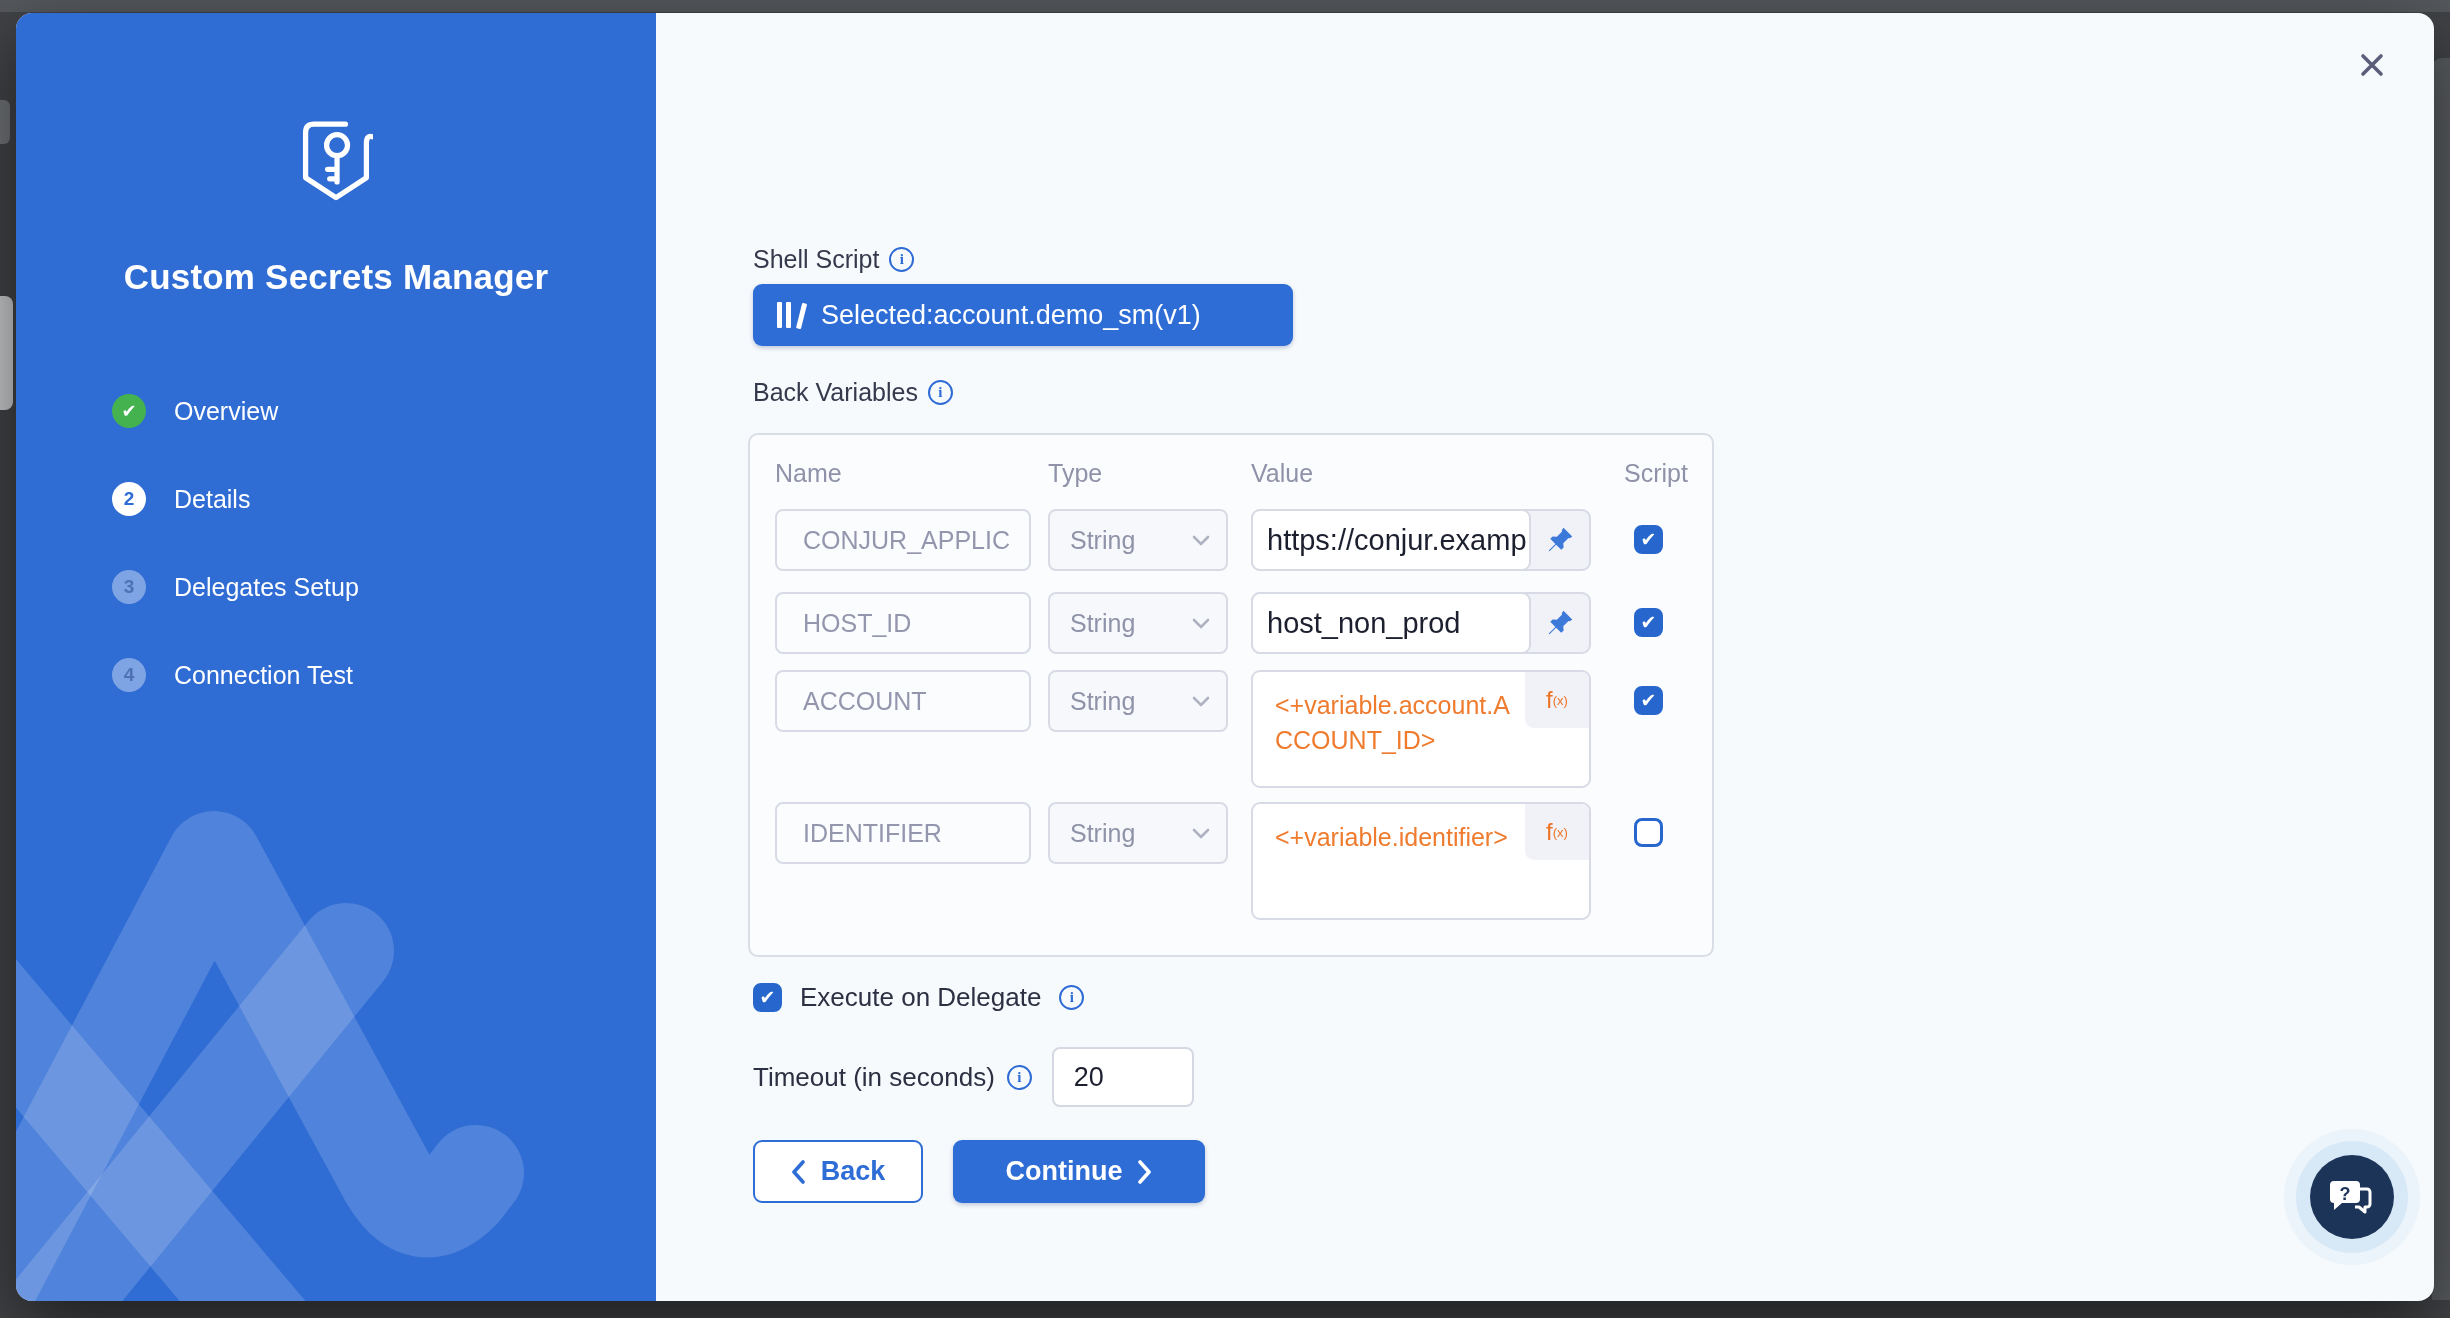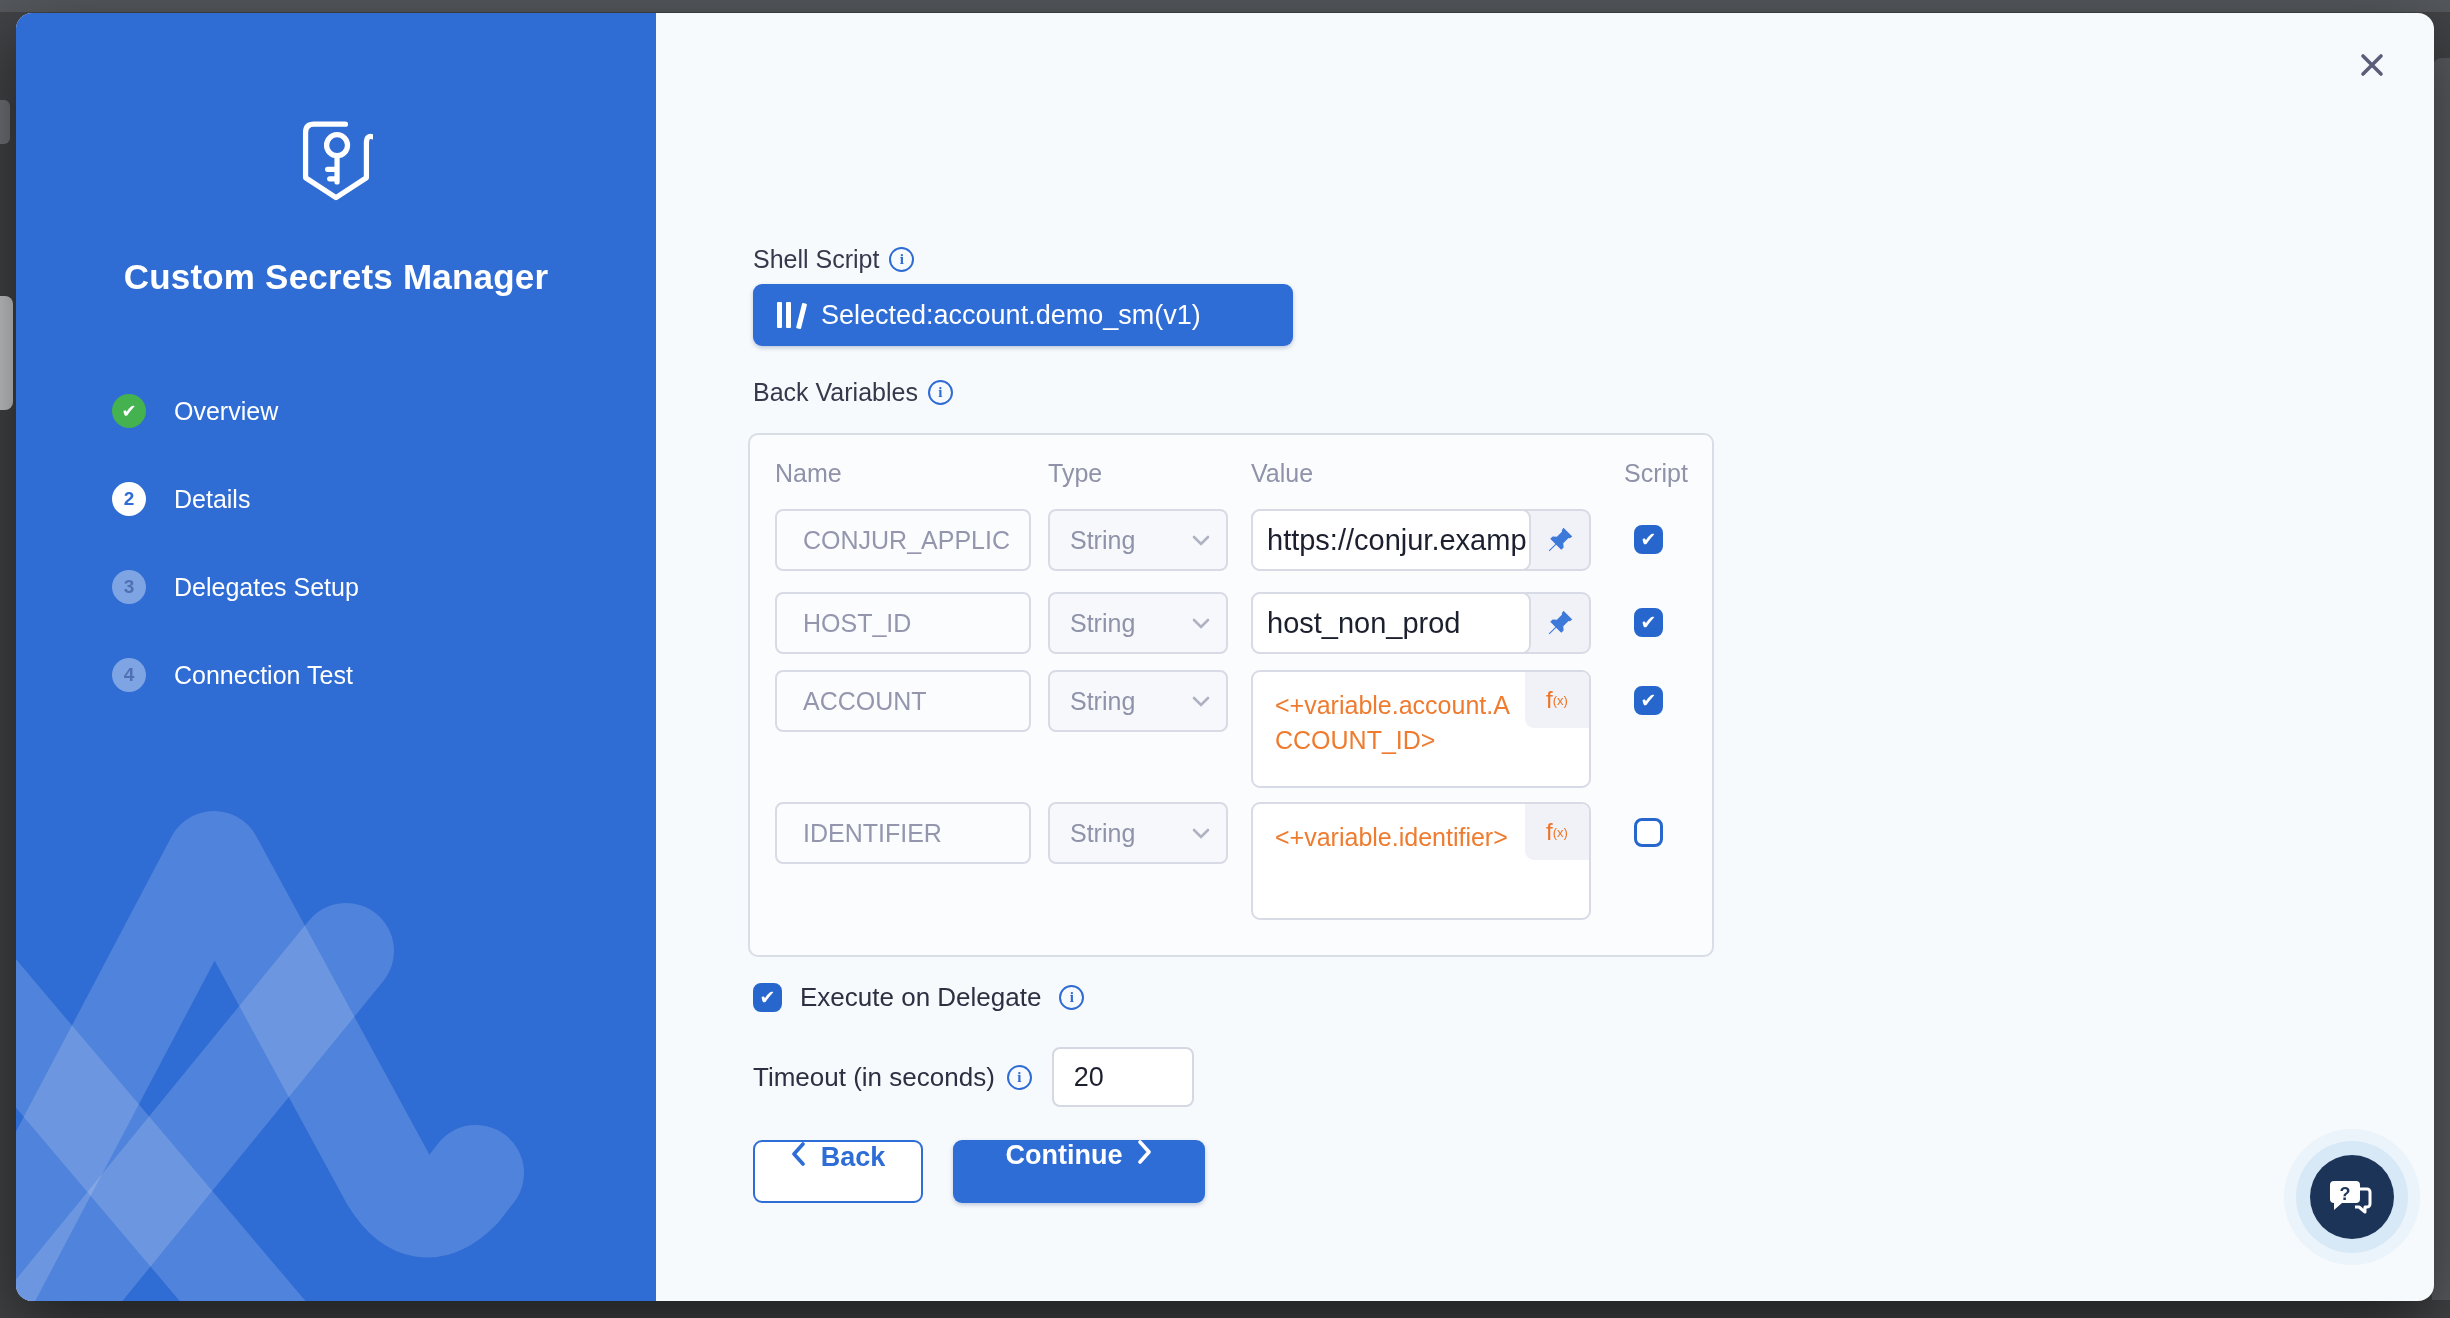--- a/index.html
+++ b/index.html
@@ -145,21 +145,21 @@
   .timeout-row { position:absolute; left:97px; top:1034px; height:60px; display:flex; align-items:center; gap:12px; }
   .timeout-label { font-size:26px; color:#2d2f42; }
   .timeout-input {
     width:142px; height:60px; margin-left:8px;
     border:2px solid #d5d8e2; border-radius:8px; background:#fff;
     font-size:27px; color:#1c1f2e; padding:0 20px;
     font-family:"Liberation Sans","DejaVu Sans",sans-serif;
   }
 
   .btn-row { position:absolute; left:97px; top:1127px; display:flex; gap:30px; }
-  .btn { height:63px; border-radius:9px; display:flex; align-items:flex-start; justify-content:center;
+  .btn { height:63px; border-radius:9px; display:flex; align-items:center; justify-content:center;
     gap:16px; font-size:27px; font-weight:bold; cursor:pointer; }
   .btn-back { width:170px; background:#ffffff; border:2px solid #2e6cd6; color:#2e6cd6; }
   .btn-continue { width:252px; background:#2e6cd6; color:#ffffff; box-shadow:0 2px 4px rgba(20,50,120,0.25); }
 
   .help-bubble {
     position:absolute; right:40px; bottom:62px; width:84px; height:84px; border-radius:50%;
     background:#1d3459; display:flex; align-items:center; justify-content:center; cursor:pointer;
     box-shadow:0 0 0 14px rgba(190,217,240,0.45), 0 0 0 26px rgba(205,228,247,0.25);
   }
 </style>

